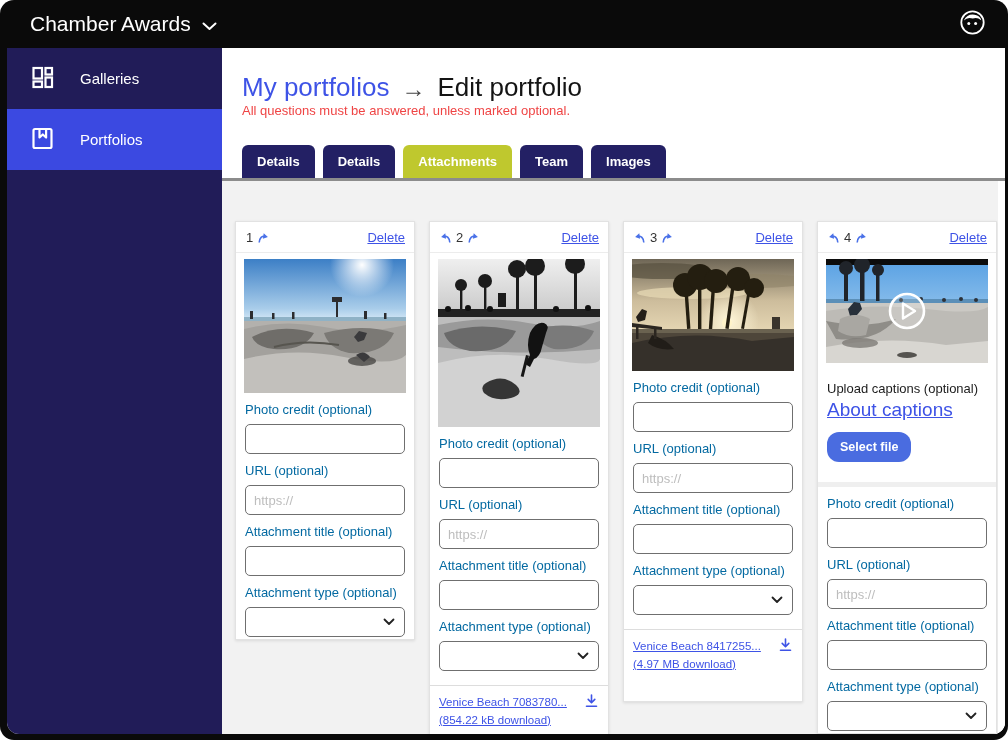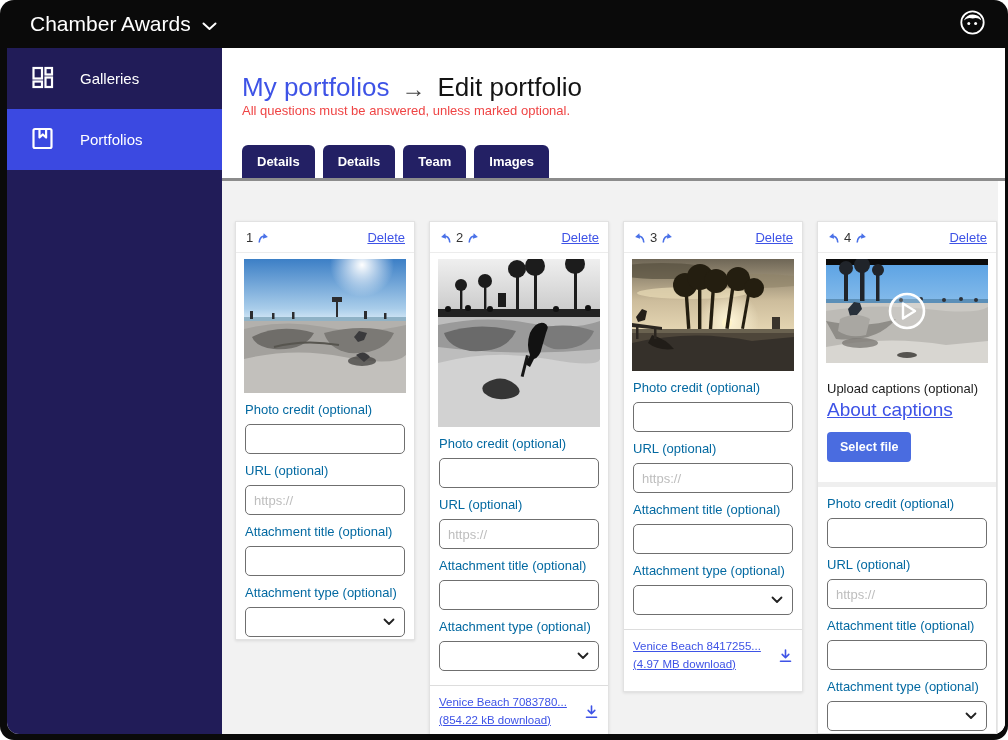--- a/index.html
+++ b/index.html
@@ -55,30 +55,30 @@
   .card-photo svg { display:block; width:100%; height:auto; }
 
   .fields { padding:0 9px 2px; }
   .field-label { display:block; font-size:13px; color:#0369a1; margin:9px 0 7px; }
   .text-input { width:100%; height:30px; border:1px solid #6f6f6f; border-radius:5px;
                 font-size:13px; padding:0 8px; font-family:"Liberation Sans",sans-serif; background:#fff; }
   .text-input::placeholder { color:#bdbdbd; }
   .select-box { width:100%; height:30px; border:1px solid #6f6f6f; border-radius:5px; background:#fff;
                 display:flex; align-items:center; justify-content:flex-end; padding:0 9px; cursor:pointer; }
 
-  .card-foot { border-top:1px solid #ddd; margin-top:12px; padding:8px 9px 17px; display:flex; align-items:center; }
+  .card-foot { border-top:1px solid #ddd; margin-top:12px; padding:8px 9px 27px; display:flex; align-items:flex-start; }
   .file-link { font-size:11.5px; color:#3e53e6; text-decoration:underline; line-height:1.55;
                width:128px; cursor:pointer; word-wrap:break-word; }
   .dl-btn { margin-left:auto; cursor:pointer; display:inline-flex; }
 
   .captions-block { padding:9px 9px 20px; border-bottom:5px solid #efefef; }
   .captions-label { font-size:13px; color:#1b1b1b; }
   .captions-link { display:inline-block; font-size:19px; color:#3e53e6; text-decoration:underline;
                    margin-top:3px; cursor:pointer; }
-  .select-file-btn { margin-top:11px; background:#4a6ce0; color:#fff; border:none; border-radius:4px;
+  .select-file-btn { margin-top:11px; background:#4a6ce0; color:#fff; border:none; border-radius:12px;
                      font-size:12.5px; font-weight:700; padding:8px 13px; cursor:pointer;
                      font-family:"Liberation Sans",sans-serif; }
 
   .play-overlay { position:absolute; top:50%; left:50%; transform:translate(-50%,-50%); }
 </style>
 </head>
 <body>
 
 <div class="window">
 
@@ -134,20 +134,21 @@
           <span class="crumb-link">My portfolios</span>
           <span class="crumb-arrow">→</span>
           <span class="crumb-current">Edit portfolio</span>
         </div>
         <div class="note">All questions must be answered, unless marked optional.</div>
       </div>
 
       <div class="tabbar">
         <div class="tab">Details</div>
         <div class="tab">Details</div>
+        <div class="tab active">Attachments</div>
         <div class="tab">Team</div>
         <div class="tab">Images</div>
       </div>
 
       <div class="content">
 
         <div class="card">
           <div class="card-head">
             <div class="reorder">
               <span class="order-num">1</span>

